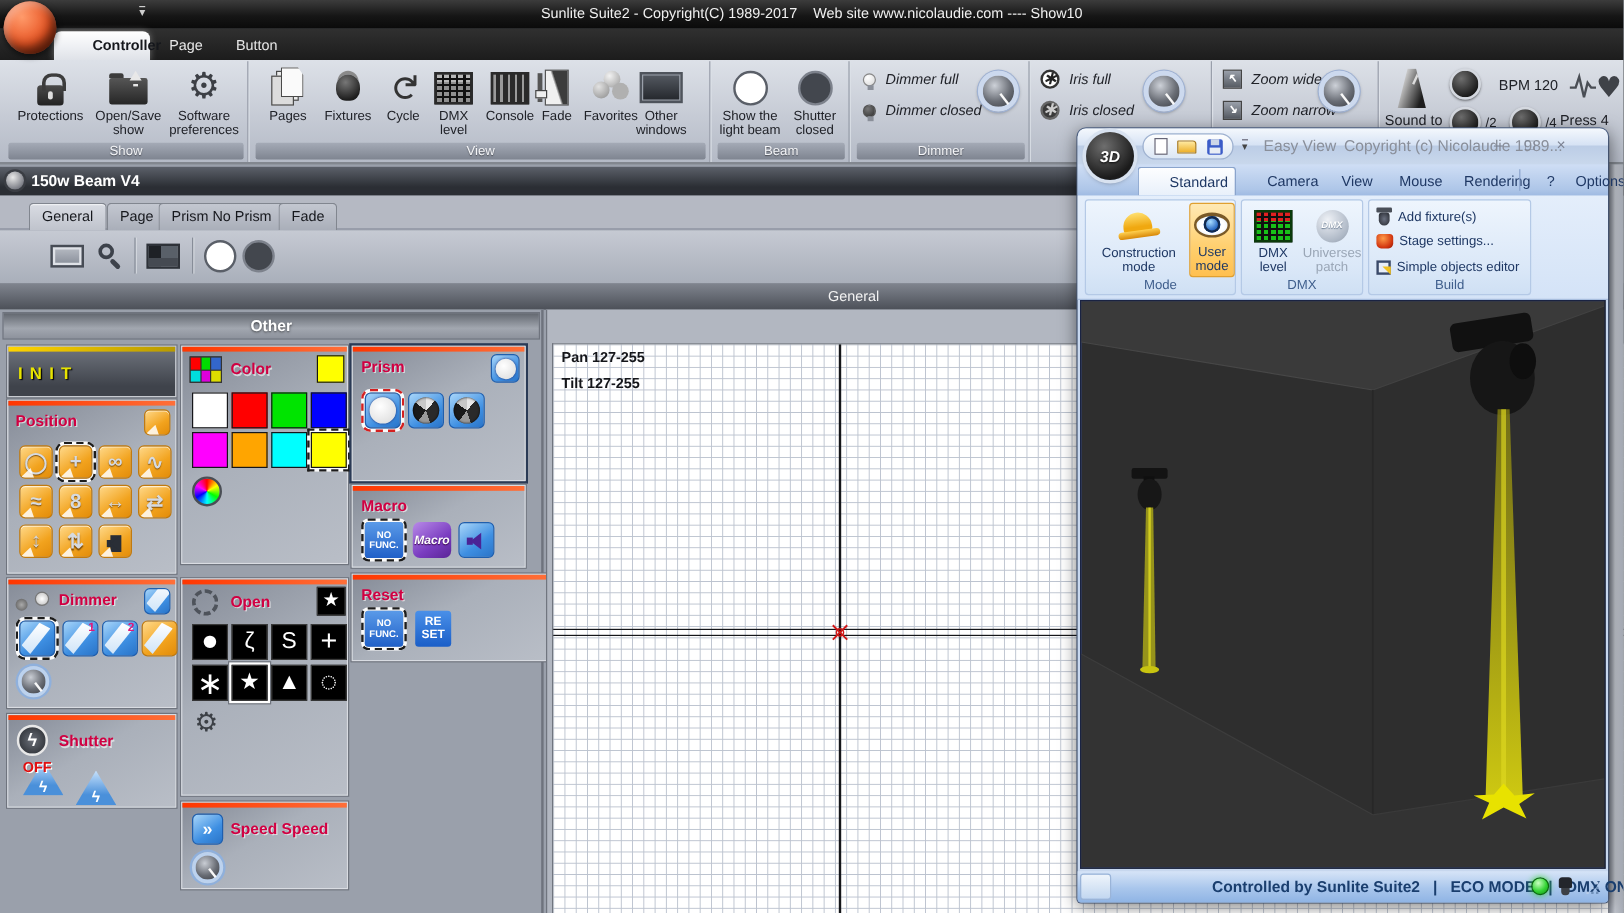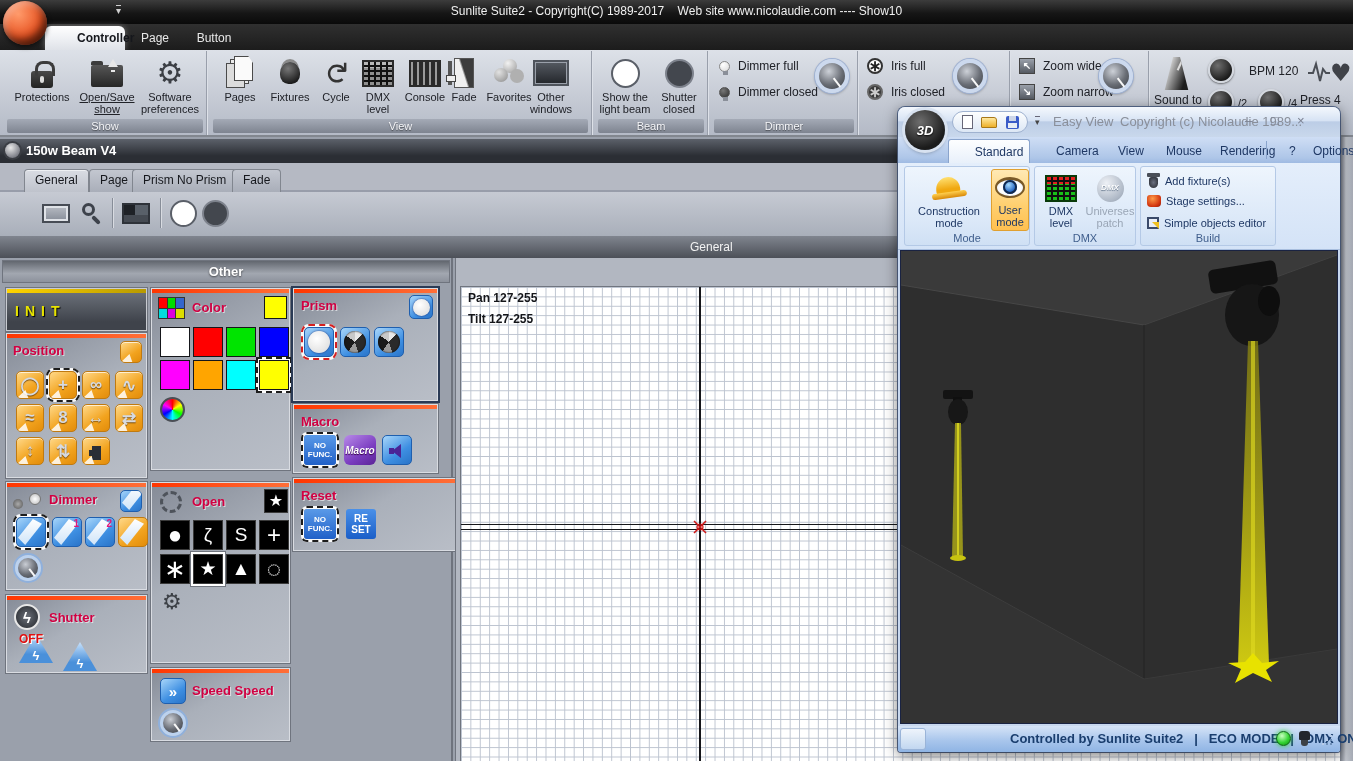--- a/index.html
+++ b/index.html
@@ -60,21 +60,21 @@
   .ic-fav::before{content:"";position:absolute;left:10px;top:0;width:14px;height:14px;border-radius:50%;background:radial-gradient(circle at 35% 30%,#f2f2f2,#9a9a9a);}
   .ic-fav::after{content:"";position:absolute;left:1px;top:9px;width:14px;height:14px;border-radius:50%;background:radial-gradient(circle at 35% 30%,#e2e2e2,#8a8a8a);box-shadow:16px 1px 0 0 #b0b0b0;}
   .ic-window{width:36px;height:26px;border:2px solid #4f545c;background:linear-gradient(#555a62,#23262b);box-shadow:inset 0 0 0 1px #9aa0aa;}
   .circle-big{width:29px;height:29px;border-radius:50%;}
   .circle-white{background:#fff;border:2px solid #5a5f68;}
   .circle-dark{background:#43474e;border:2px solid #7d828c;}
   .bulb{position:relative;width:11px;height:11px;border-radius:50%;}
   .bulb::after{content:"";position:absolute;left:3px;bottom:-4px;width:5px;height:4px;background:#8a8f99;}
   .bulb.on{background:radial-gradient(circle at 35% 30%,#fff,#d8d8d8);border:1px solid #888;}
   .bulb.off{background:radial-gradient(circle at 35% 30%,#777,#2e2e2e);border:1px solid #555;}
-  .rrow{display:flex;align-items:center;gap:8px;font-size:12px;color:#202228;}
+  .rrow{display:flex;align-items:center;gap:8px;font-size:12px;color:#202228;font-style:italic;}
   .knob{width:34px;height:34px;border-radius:50%;position:relative;border:4px solid #ccd9ee;
     background:radial-gradient(circle at 38% 32%,#cdd1d8,#6a6e76 55%,#383b41);
     box-shadow:0 0 0 1px #9fb2d4,0 1px 3px rgba(0,0,0,.4);}
   .knob::after{content:"";position:absolute;left:17px;top:14px;width:2px;height:11px;background:#f8f8f8;transform:rotate(-38deg);}
   .iris-ic{width:16px;height:16px;border-radius:50%;display:flex;align-items:center;justify-content:center;font-size:15px;font-weight:bold;line-height:16px;}
   .iris-full{background:#fff;border:2px solid #333;color:#222;}
   .iris-closed{background:#3a3a3a;border:2px solid #666;color:#ccc;}
   .zoom-ic{width:16px;height:16px;background:linear-gradient(#9aa0aa,#555a62);border:1px solid #444;color:#fff;font-size:10px;line-height:14px;text-align:center;font-weight:bold;}
   .metro{width:25px;height:33px;background:linear-gradient(110deg,#ececec 15%,#888 45%,#1d1d1d 80%);clip-path:polygon(36% 0,64% 0,97% 100%,3% 100%);position:relative;}
   .metro::after{content:"";position:absolute;left:16px;top:-2px;width:2px;height:16px;background:#ddd;transform:rotate(25deg);}
@@ -248,21 +248,21 @@
 
   <div class="abs ribbon">
 
     <div class="abs rgroup" style="left:4px;width:203px;">
       <div class="abs rbtn" style="left:6px;width:64px;">
         <span class="ric">
             <span class="ic-lock"></span>
           </span>
         <span class="rlabel">Protections</span>
       </div>
-      <div class="abs rbtn" style="left:72px;width:62px;text-decoration:underline;">
+      <div class="abs rbtn" style="left:72px;width:62px;">
         <span class="ric">
             <span class="ic-folder"></span>
           </span>
         <span class="rlabel">Open/Save show</span>
       </div>
       <div class="abs rbtn" style="left:130px;width:72px;">
         <span class="ric">
             <span class="ic-gear">⚙</span>
           </span>
         <span class="rlabel">Software preferences</span>

